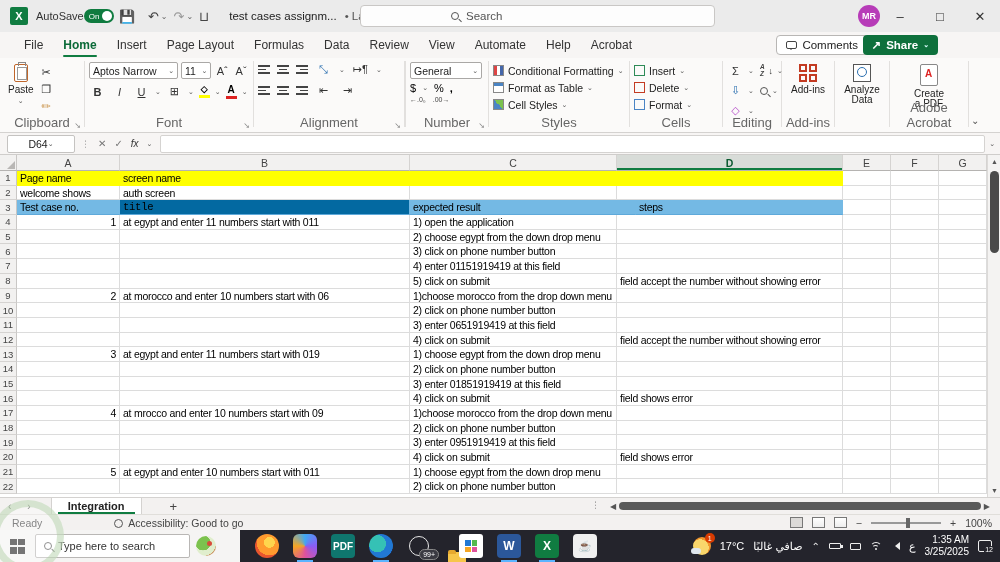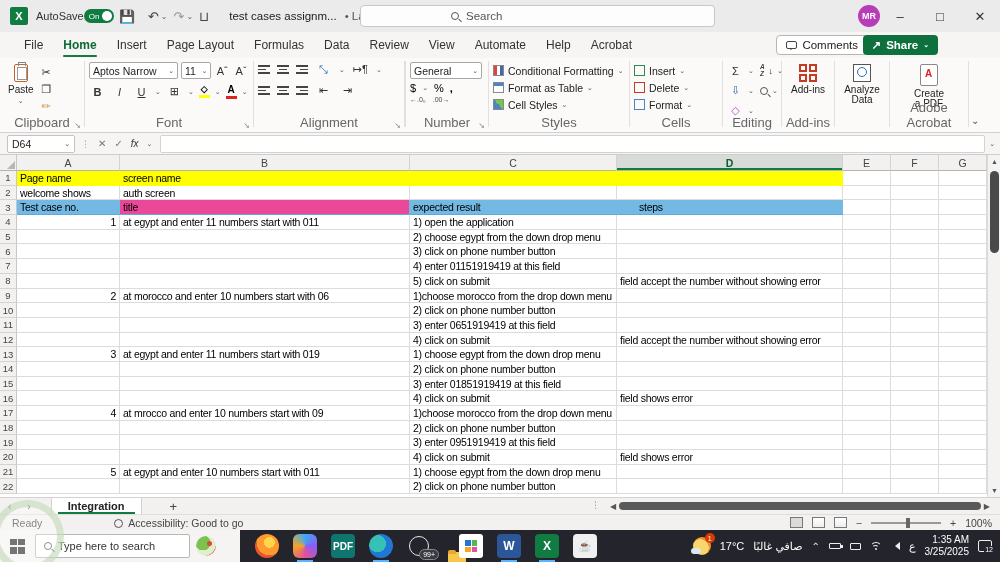--- a/index.html
+++ b/index.html
@@ -57,21 +57,21 @@
   .stk { display:flex; flex-direction:column; line-height:1; font-size:6.5px; font-weight:bold; color:#444; }
   .pdf-ic { width:18px; height:22px; border:1.4px solid #888; border-radius:2px; position:relative; background:#fff; }
   .pdf-ic::after { content:"A"; position:absolute; left:4px; top:3px; color:#d22; font-size:10px; font-weight:bold; }
   .addins-ic { width:18px; height:18px; display:grid; grid-template-columns:1fr 1fr; gap:2px; }
   .addins-ic i { border:2px solid #c33b22; }
   .anal-ic { width:18px; height:18px; border:1.4px solid #555; position:relative; background:#fff; }
   .anal-ic::after { content:""; position:absolute; left:3px; top:2px; width:8px; height:8px; border:1.5px solid #2b6fb0; border-radius:50%; }
 
   
   #formulabar { position:absolute; top:133px; left:0; width:1000px; height:22px; background:#f7f5f4; display:flex; align-items:center; border-bottom:1px solid #cfcdcb; }
-  #namebox { width:68px; height:18px; margin-left:7px; background:#fff; border:1px solid #c5c3c1; border-radius:2px; font-size:10.5px; color:#222; display:flex; align-items:center; justify-content:space-between; padding:0 4px; }
+  #namebox { width:68px; height:18px; margin-left:7px; background:#fff; border:1px solid #c5c3c1; border-radius:2px; font-size:10.5px; color:#222; display:flex; align-items:center; justify-content:center; padding:0 4px; }
   .fx-btns { display:flex; align-items:center; gap:8px; margin:0 8px; color:#777; font-size:10px; }
   #formula-input { flex:1; height:18px; background:#fff; border:1px solid #d5d3d1; border-radius:2px; margin-right:4px; }
 
   
   #sheet { position:absolute; top:155px; left:0; width:1000px; height:342px; background:#fff; overflow:hidden; }
   #colheads { display:flex; height:16px; }
   .corner { width:17px; height:16px; background:#f2f1f0; border-right:1px solid #c9c7c5; border-bottom:1px solid #b5b3b1; position:relative; }
   .corner::after { content:""; position:absolute; right:1px; bottom:1px; border:4px solid transparent; border-right-color:#b9b7b5; border-bottom-color:#b9b7b5; }
   .col-h { height:16px; background:#f2f1f0; border-right:1px solid #d5d3d1; border-bottom:1px solid #b5b3b1; font-size:10.5px; color:#444; display:flex; align-items:center; justify-content:center; }
   .col-h.sel { background:#d8dcd8; box-shadow:inset 0 -2px 0 #107C41; color:#0b5a30; font-weight:bold; }
@@ -494,21 +494,21 @@
           <div class="cell" style="width: 290px;">auth screen</div>
           <div class="cell" style="width: 207px;"></div>
           <div class="cell" style="width: 226px;"></div>
           <div class="cell" style="width: 48px;"></div>
           <div class="cell" style="width: 48px;"></div>
           <div class="cell" style="width: 48px;"></div>
         </div>
         <div class="grid-row">
           <div class="rownum">3</div>
           <div class="cell" style="width: 103px; background: rgb(116, 185, 228); border-right-color: rgb(116, 185, 228); border-bottom-color: rgb(94, 169, 218);">Test case no.</div>
-          <div class="cell" style="width: 290px; background: #ec4899; border-right-color: rgb(116, 185, 228); border-bottom-color: rgb(94, 169, 218);">title</div>
+          <div class="cell" style="width: 290px; background: #0369a1; border-right-color: rgb(116, 185, 228); border-bottom-color: rgb(94, 169, 218); font-family: Liberation Mono, monospace;">title</div>
           <div class="cell" style="width: 226px; background: rgb(116, 185, 228); border-right-color: rgb(116, 185, 228); border-bottom-color: rgb(94, 169, 218);">expected result</div>
           <div class="cell" style="width: 207px; background: rgb(116, 185, 228); border-right-color: rgb(116, 185, 228); border-bottom-color: rgb(94, 169, 218);">steps</div>
           <div class="cell" style="width: 48px;"></div>
           <div class="cell" style="width: 48px;"></div>
           <div class="cell" style="width: 48px;"></div>
         </div>
         <div class="grid-row">
           <div class="rownum">4</div>
           <div class="cell num" style="width: 103px;">1</div>
           <div class="cell" style="width: 290px;">at egypt and enter 11 numbers start with 011</div>

